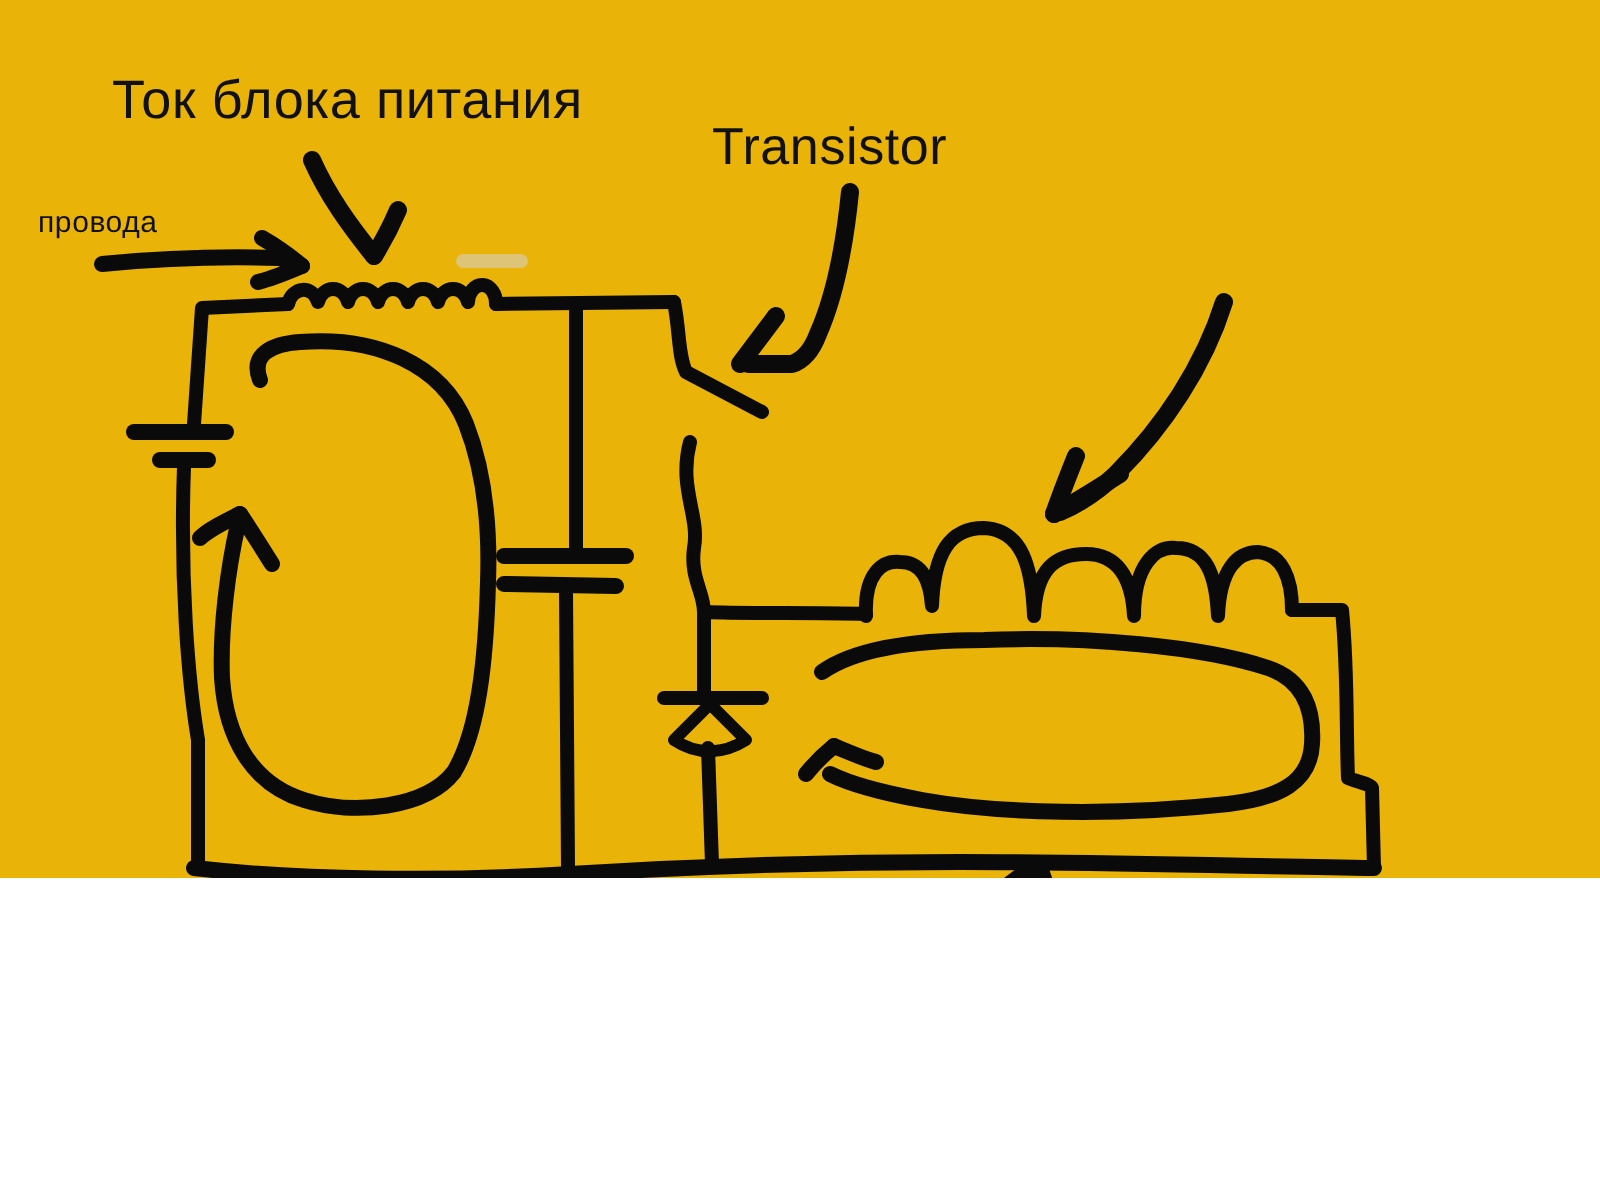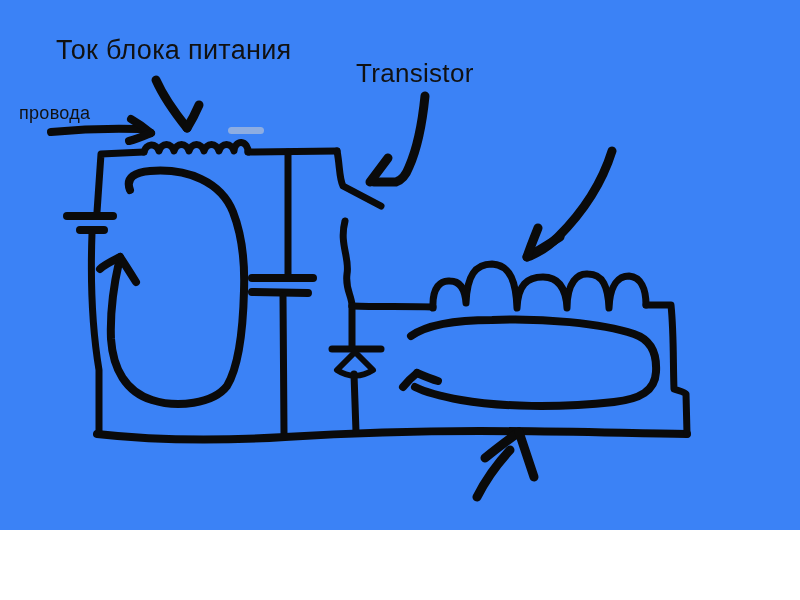--- a/index.html
+++ b/index.html
@@ -4,39 +4,39 @@
 <style>
   html, body {
     margin: 0;
     padding: 0;
     background: #ffffff;
     font-family: "Liberation Sans", sans-serif;
   }
   .stage {
     position: relative;
     width: 800px;
-    height: 530px;
-    background: #3b82f6;
+    height: 439px;
+    background: #eab308;
     overflow: hidden;
   }
   .stage svg {
     position: absolute;
     left: 0;
     top: 0;
   }
   .diagram-label {
     position: absolute;
     color: #111111;
     white-space: nowrap;
     line-height: 1.1;
     letter-spacing: 0.3px;
   }
   .lbl-power   { left: 56px;  top: 36px;  font-size: 27px; }
   .lbl-trans   { left: 356px; top: 59px;  font-size: 26px; }
-  .lbl-wires   { left: 19px;  top: 104px; font-size: 18px; }
+  .lbl-wires   { left: 19px;  top: 104px; font-size: 15px; }
   .lbl-winding { left: 536px; top: 102px; font-size: 27px; }
   .lbl-motor   { left: 442px; top: 513px; font-size: 26px; }
 </style>
 </head>
 <body>
 
 <div class="stage">
 
   <svg width="800" height="600" viewBox="0 0 800 600">
     <g fill="none" stroke="#0a0a0a" stroke-width="7" stroke-linecap="round" stroke-linejoin="round">

